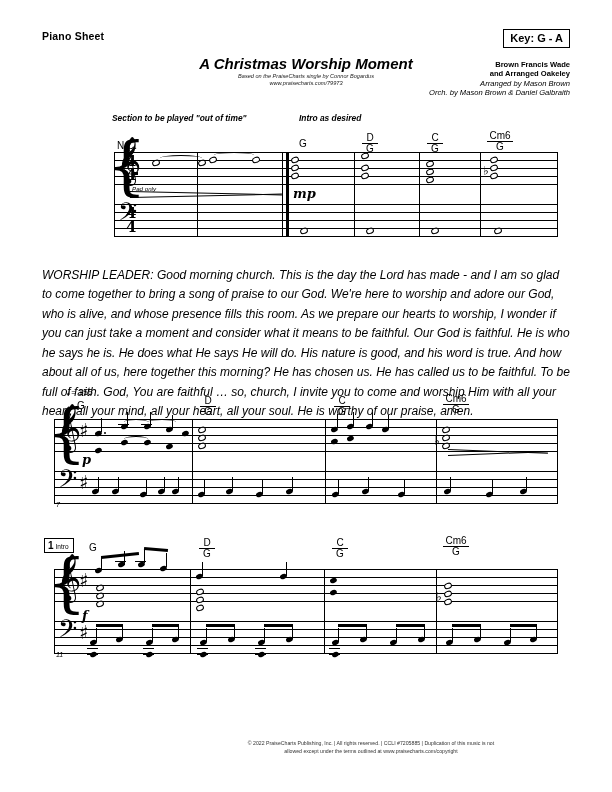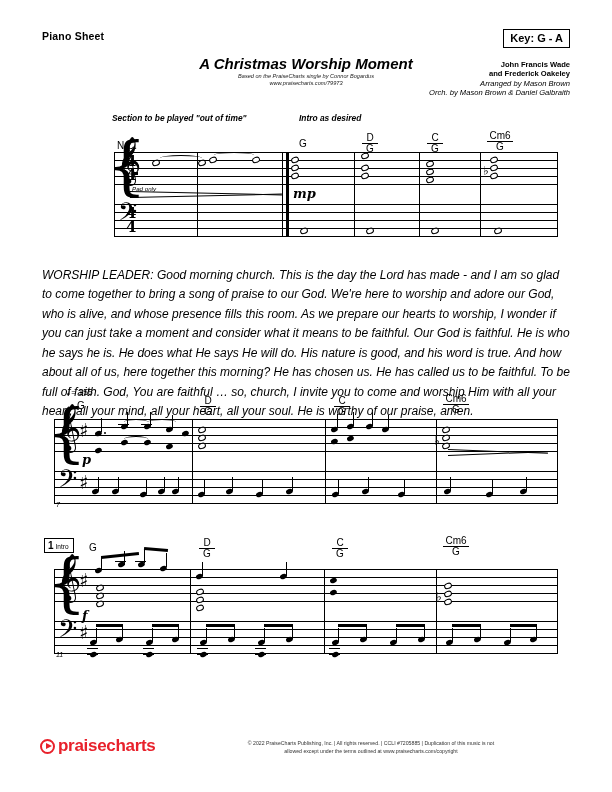--- a/index.html
+++ b/index.html
@@ -136,22 +136,22 @@
 
   <div class="piano-sheet-label">Piano Sheet</div>
 
   <div class="key-badge">Key: G - A</div>
 
   <div class="song-subtitle">A Christmas Worship Moment</div>
   <div class="based-on">Based on the PraiseCharts single by Connor Bogardus</div>
   <div class="site-url">www.praisecharts.com/79973</div>
 
   <div class="credits">
-    <div class="c-bold">John Francis Wade</div>
-    <div class="c-bold">and Frederick Oakeley</div>
+    <div class="c-bold">Brown Francis Wade</div>
+    <div class="c-bold">and Arranged Oakeley</div>
     <div class="c-ital">Arranged by Mason Brown</div>
     <div class="c-ital">Orch. by Mason Brown &amp; Daniel Galbraith</div>
   </div>
 
   <div class="system" style="top:0;">
 
     <div class="annot" style="left:112px; top:113px;">Section to be played "out of time"</div>
     <div class="annot" style="left:299px; top:113px;">Intro as desired</div>
 
     <div class="chord" style="left:112px; top:140px; width:30px;">N.C.</div>
@@ -523,25 +523,19 @@
         <div class="stem" style="left:480px; top:625px; height:14px;"></div>
       <div class="beam" style="left:452px; top:624px; width:29px;"></div>
       <div class="nh" style="left:504px; top:640px;"></div>
         <div class="stem" style="left:510px; top:628px; height:14px;"></div>
       <div class="nh" style="left:530px; top:637px;"></div>
         <div class="stem" style="left:536px; top:625px; height:14px;"></div>
       <div class="beam" style="left:510px; top:624px; width:27px;"></div>
     </div>
   </div>
 
-  <div class="logo-wrap">
-    <span class="logo-circle">
-        <span class="logo-tri"></span>
-      </span>
-    <span class="logo-text">praisecharts</span>
-  </div>
 
   <div class="copyright">
     <div>© 2022 PraiseCharts Publishing, Inc. | All rights reserved. | CCLI #7205885 | Duplication of this music is not</div>
     <div>allowed except under the terms outlined at www.praisecharts.com/copyright</div>
   </div>
 
 </div>
 
 </body></html>

